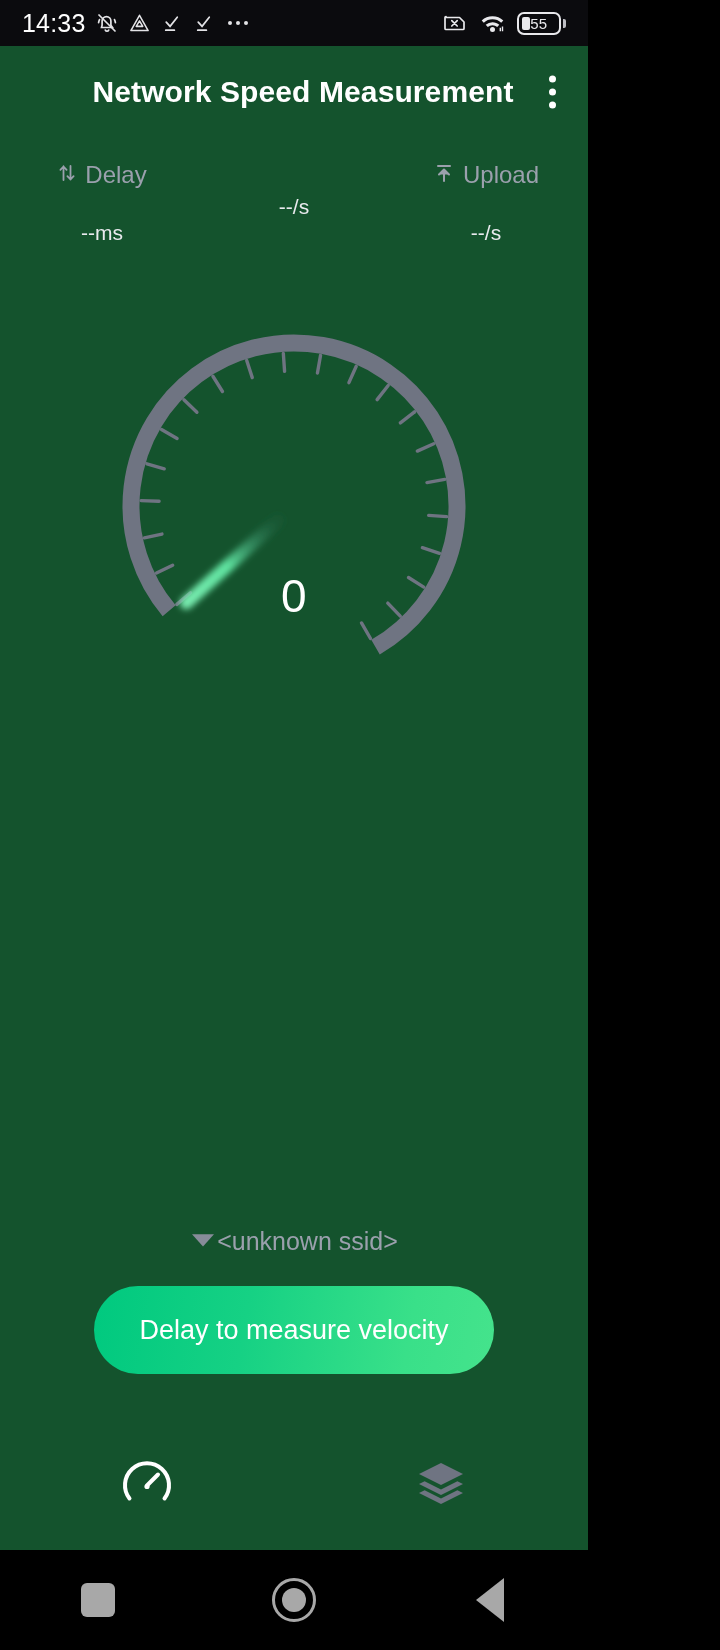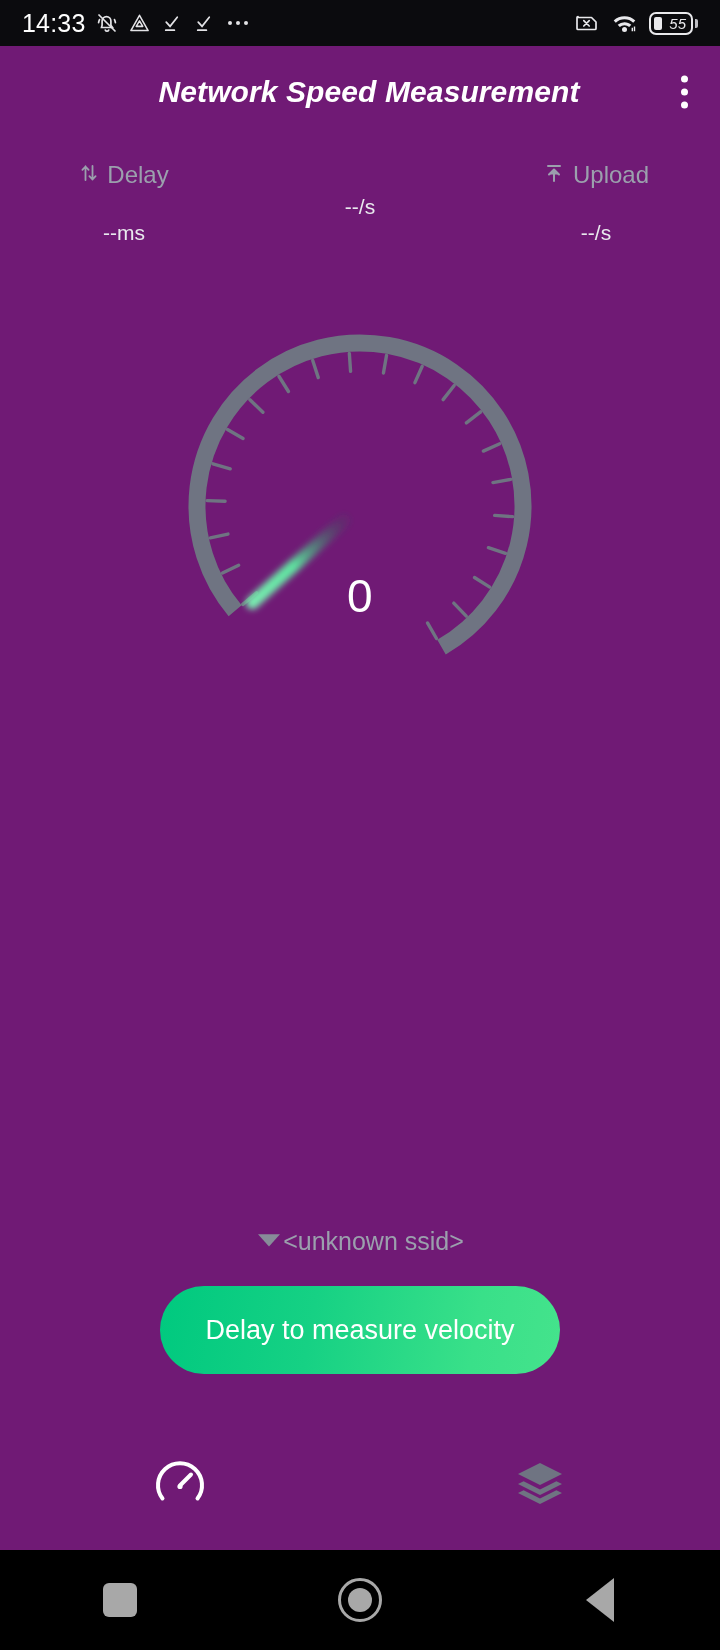--- a/index.html
+++ b/index.html
@@ -5,22 +5,22 @@
 <style>
   * { margin:0; padding:0; box-sizing:border-box; }
   html, body {
     width:720px; height:1650px;
     background:#000;
     font-family:"Liberation Sans", sans-serif;
     overflow:hidden;
   }
   .phone {
     position:relative;
-    width:720px; height:1650px;
-    background:#701a75;
+    width:588px; height:1650px;
+    background:#14532d;
     display:flex; flex-direction:column;
   }
 
   
   .statusbar {
     height:46px; flex:0 0 46px;
     background:#0b0b0e;
     display:flex; align-items:center;
     padding:0 22px;
     color:#ffffff;
@@ -30,33 +30,32 @@
   .sb-clock { font-size:25px; font-weight:400; letter-spacing:.2px; line-height:1; }
   .sb-icon { display:inline-flex; align-items:center; justify-content:center; }
   .sb-dots { display:inline-flex; gap:4px; align-items:center; margin-left:4px; }
   .sb-dots i { width:4px; height:4px; border-radius:50%; background:#e3e3e6; display:block; }
   .battery {
     display:inline-flex; align-items:center;
   }
   .bat-body {
     width:44px; height:23px; border:2px solid #e9e9ec; border-radius:7px;
     display:flex; align-items:center; justify-content:flex-end;
-    padding:0 3px 0 2px; position:relative;font-style:italic;
+    padding:0 10px 0 2px; position:relative;
   }
   .bat-fill { position:absolute; left:3px; top:3px; bottom:3px; width:8px; background:#e9e9ec; border-radius:2px; }
   .bat-num { font-size:15px; line-height:1; color:#e9e9ec; font-weight:500; position:relative; z-index:2; padding-right:2px;}
   .bat-tip { width:3px; height:9px; background:#bdbdc2; border-radius:0 2px 2px 0; margin-left:2px; }
 
   
   .appbar {
     height:92px; flex:0 0 92px;
     display:flex; align-items:center;
     position:relative;
     padding:0 26px;
-    font-style:italic;
   }
   .app-title {
     flex:1; text-align:center;
     color:#ffffff;
     font-size:30px; font-weight:bold;
     letter-spacing:.1px;
     padding-left:18px;
   }
   .overflow {
     position:absolute; right:26px; top:50%; transform:translateY(-50%);

